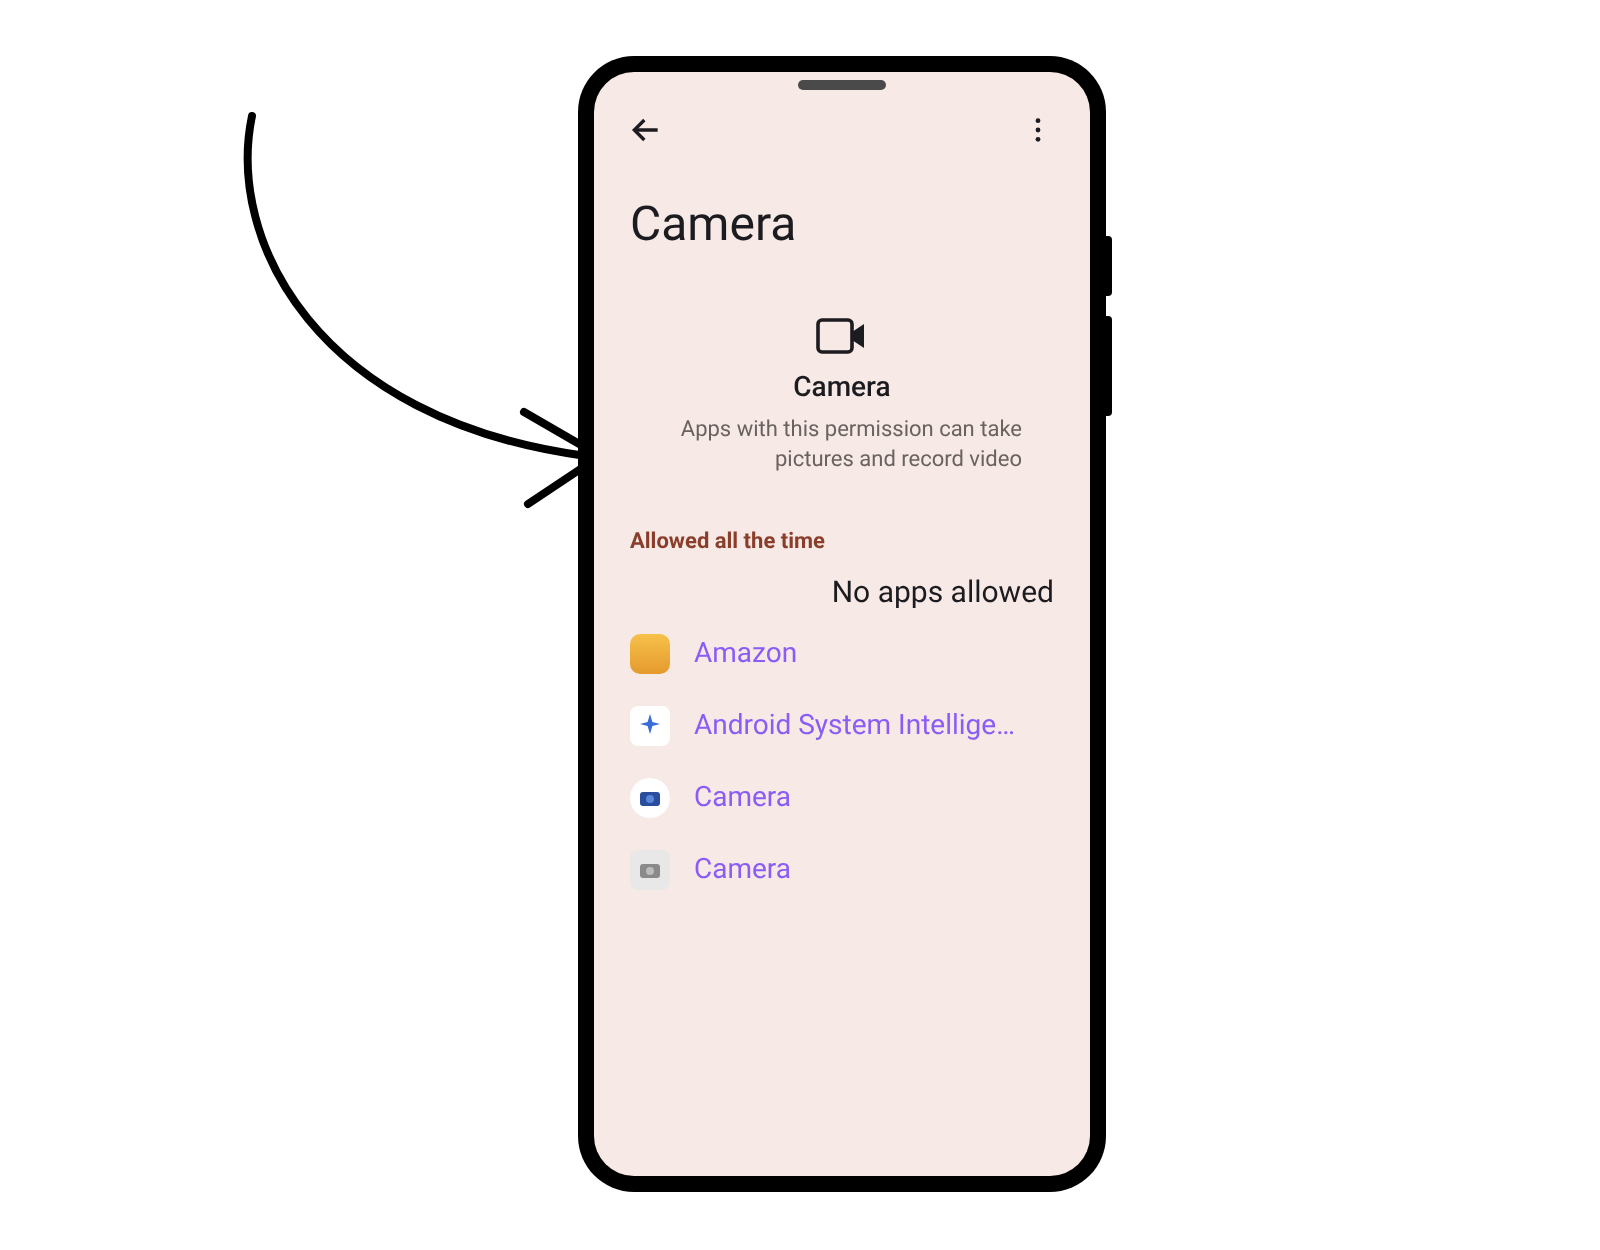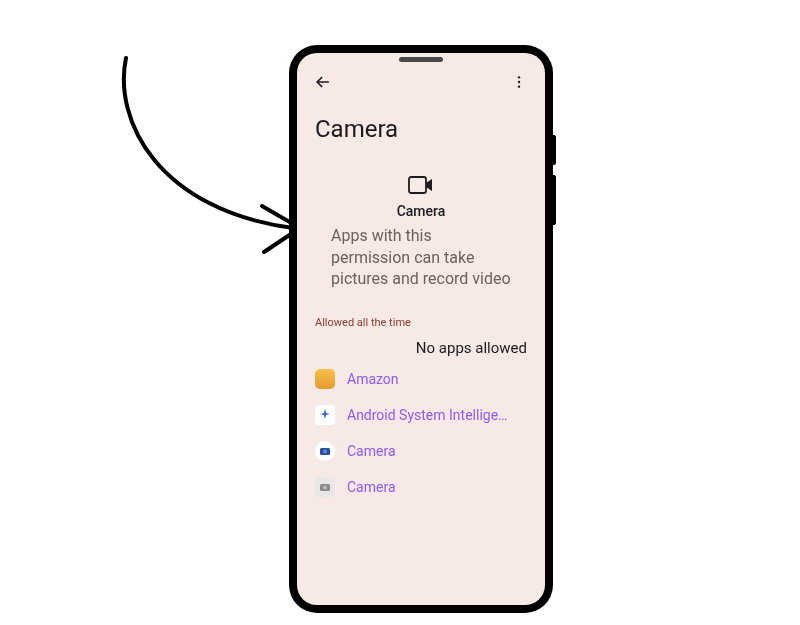--- a/index.html
+++ b/index.html
@@ -13,21 +13,20 @@
   }
   .phone {
     position: absolute;
     left: 289px;
     top: 28px;
     width: 264px;
     height: 568px;
     background: #000;
     border-radius: 28px;
     padding: 8px;
-    margin-top: 17px;
   }
   .side-btn {
     position: absolute;
     right: -3px;
     width: 3px;
     background: #000;
     border-radius: 0 2px 2px 0;
   }
   .sb1 { top: 90px; height: 30px; }
   .sb2 { top: 130px; height: 50px; }
@@ -77,30 +76,30 @@
     margin-top: 14px;
   }
   .perm-label {
     text-align: center;
     font-size: 14px;
     font-weight: 500;
     color: #1c1b1f;
     margin-top: 8px;
   }
   .perm-desc {
-    text-align: left;
-    font-size: 16px;
+    text-align: right;
+    font-size: 11px;
     color: #6a625f;
     line-height: 1.35;
     margin: 6px auto 0;
     width: 180px;
   }
   .section-header {
     font-size: 11px;
-    font-weight: 400;
+    font-weight: 700;
     color: #8a3d2a;
     padding: 26px 18px 6px 18px;
   }
   .no-apps {
     font-size: 15px;
     color: #1c1b1f;
     padding: 4px 18px 4px 18px;
     text-align: right;
   }
   .app-row {

